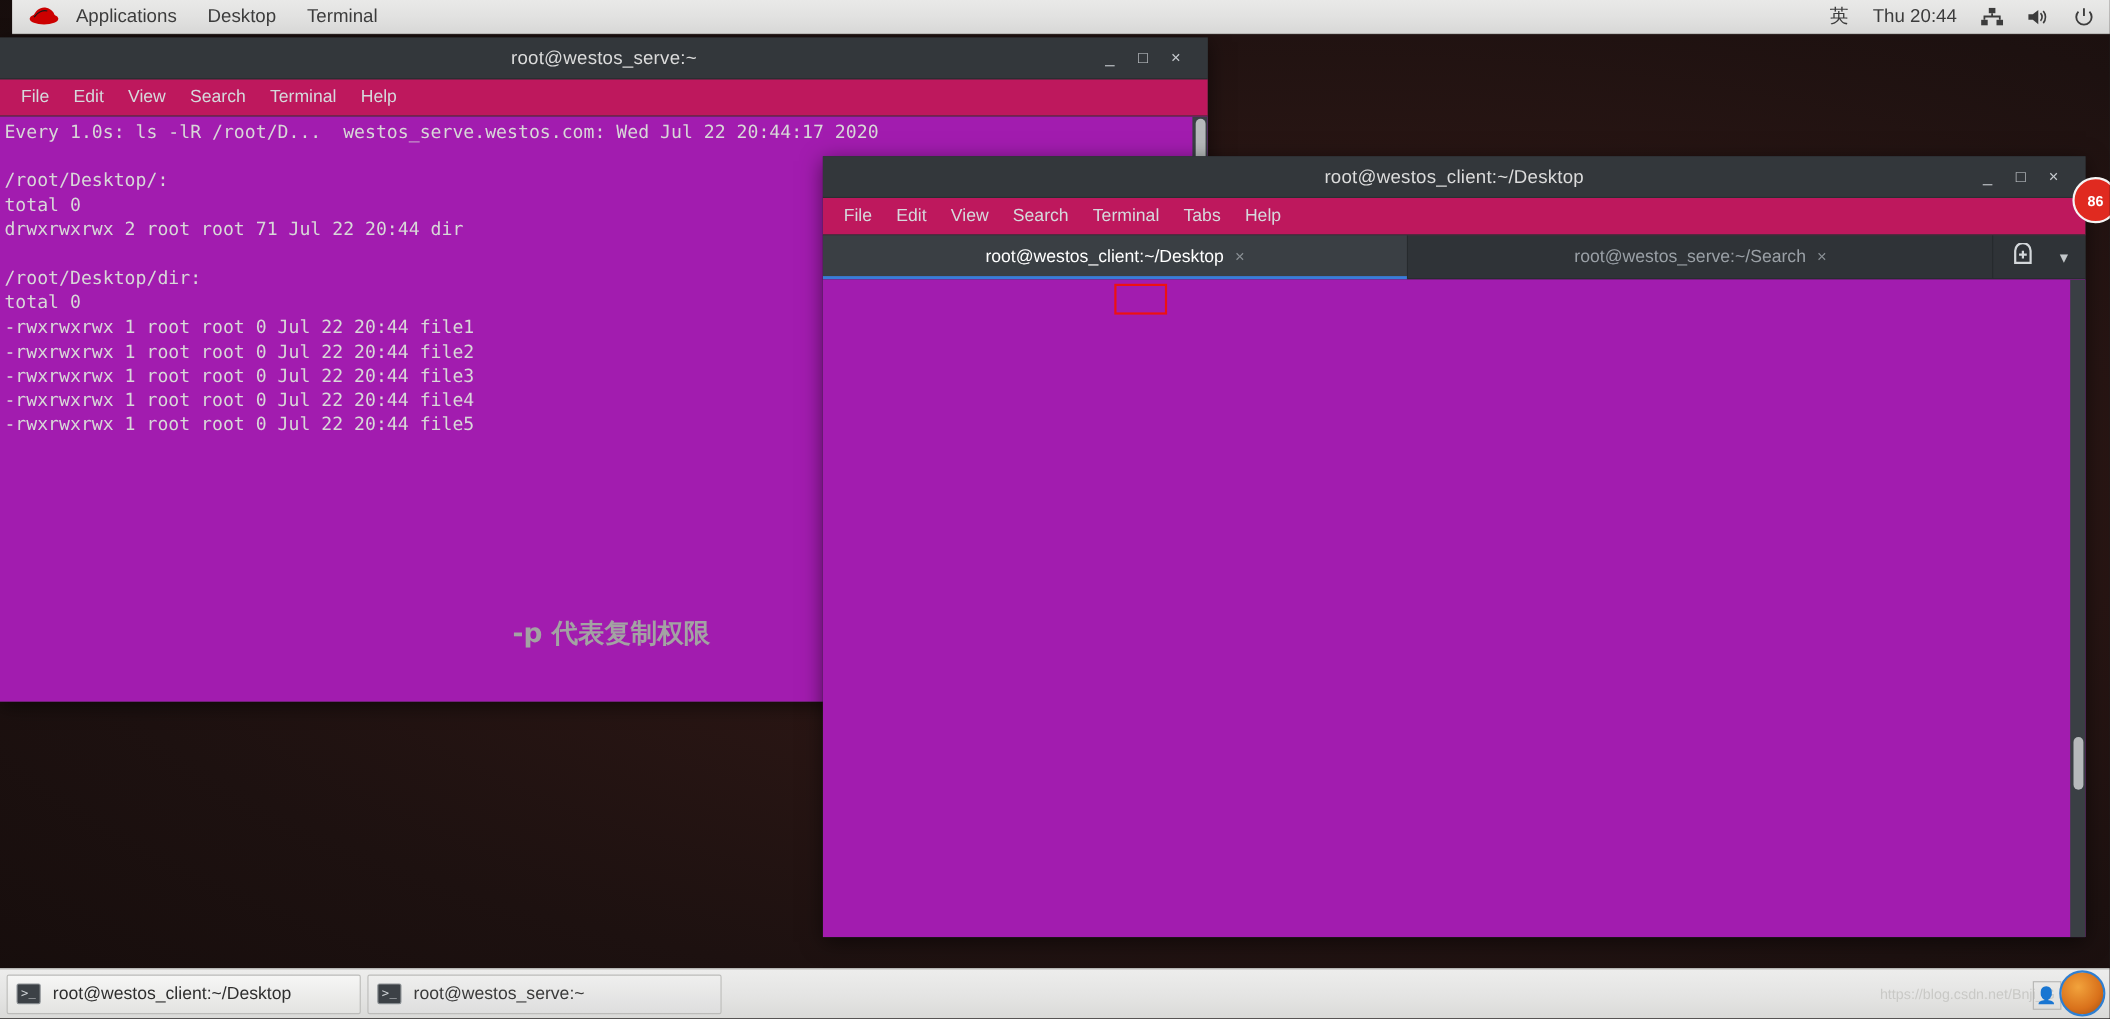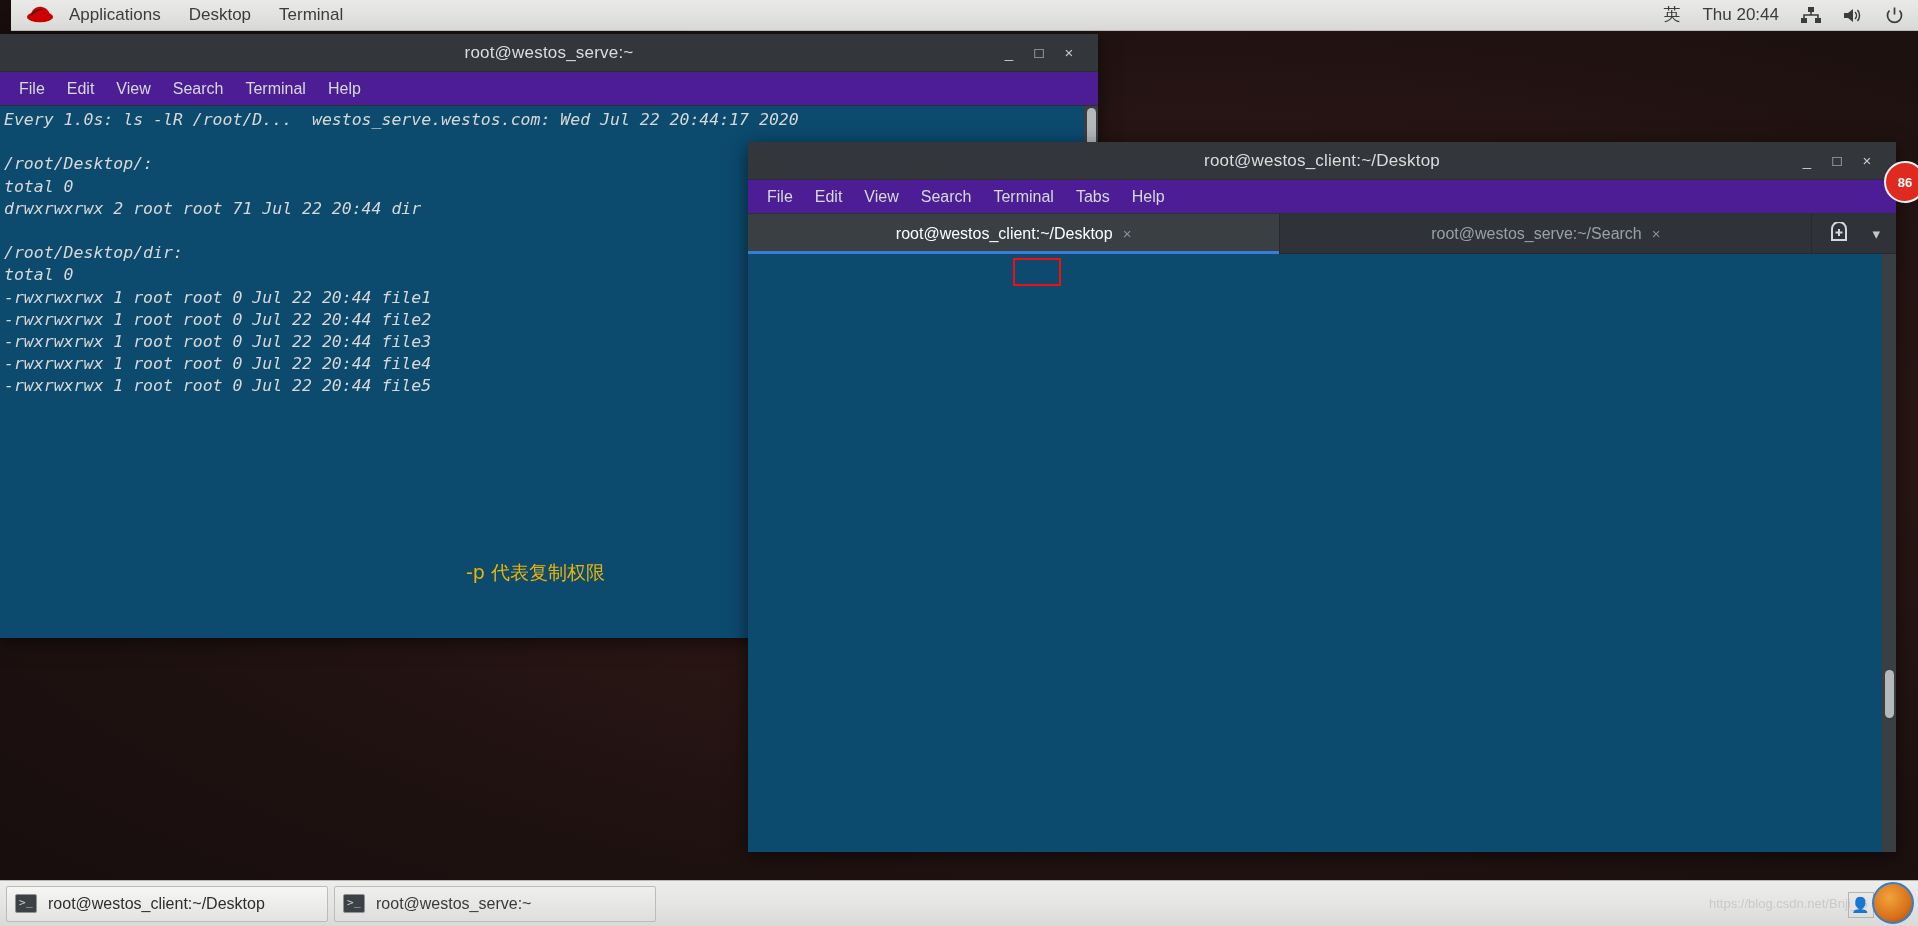--- a/index.html
+++ b/index.html
@@ -56,21 +56,21 @@
     position: absolute; left: 0; right: 0; text-align: center;
     font-size: 17px; color: #dcdcdc; letter-spacing: .2px;
     pointer-events: none;
   }
   .win-buttons { margin-left: auto; display: flex; align-items: center; padding-right: 14px; z-index: 2; }
   .win-btn {
     width: 30px; height: 28px; display: flex; align-items: center; justify-content: center;
     color: #c9cdd1; font-size: 15px;
   }
   .menubar {
-    height: 34px; background: #4c1d95; display: flex; align-items: center;
+    height: 34px; background: #be185d; display: flex; align-items: center;
     padding-left: 8px; flex: 0 0 34px;
     border-bottom: 1px solid #2c3034;
   }
   .menu-item { font-size: 16px; color: #d6d9dc; padding: 0 11px; line-height: 32px; }
 
   .tabbar {
     height: 40px; background: #2f3337; display: flex; align-items: stretch;
     flex: 0 0 40px; border-bottom: 1px solid #262a2d;
   }
   .tab {
@@ -80,23 +80,22 @@
   }
   .tab.active { background: #3a3f44; color: #ffffff; }
   .tab.active::after {
     content: ""; position: absolute; left: 0; right: 0; bottom: -1px; height: 3px;
     background: #3a7dd8;
   }
   .tab-close { font-size: 15px; color: #8b9196; }
   .tab-tools { display: flex; align-items: center; padding: 0 16px; gap: 22px; }
 
   .term-body {
-    flex: 1 1 auto; background: #0c4a6e; position: relative; overflow: hidden;
+    flex: 1 1 auto; background: #a21caf; position: relative; overflow: hidden;
     padding: 3px 0 0 4px;
-    font-style: italic;
   }
   .term-text {
     font-family: "DejaVu Sans Mono", monospace;
     font-size: 16.5px; line-height: 22.2px; color: #d8d8d8;
     white-space: pre;
   }
   .scrollbar {
     position: absolute; top: 0; right: 0; width: 14px; height: 100%;
     background: #3a3f44;
   }
@@ -106,23 +105,23 @@
   }
 
   
   .rp-box {
     position: absolute;
     border: 2px solid #ee1111;
     pointer-events: none;
   }
   
   #annotation {
-    position: absolute; color: #eab308; font-size: 19px;
+    position: absolute; color: #a3a3a3; font-size: 24px;
     font-family: "DejaVu Sans", sans-serif;
-    white-space: nowrap; z-index: 5;
+    white-space: nowrap; z-index: 5; font-weight: bold;
   }
 
   
   #side-badge {
     position: absolute; border-radius: 50%;
     background: #e02a20; border: 2px solid #f5f5f5;
     color: #fff; font-size: 13px; font-weight: bold;
     display: flex; align-items: center; justify-content: center;
     z-index: 30;
   }

